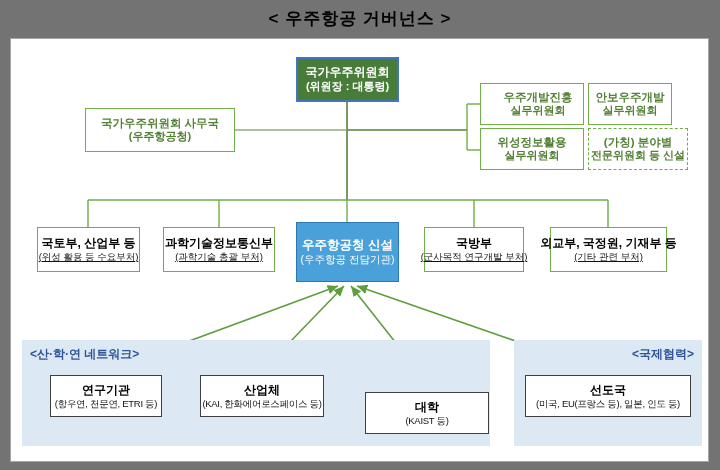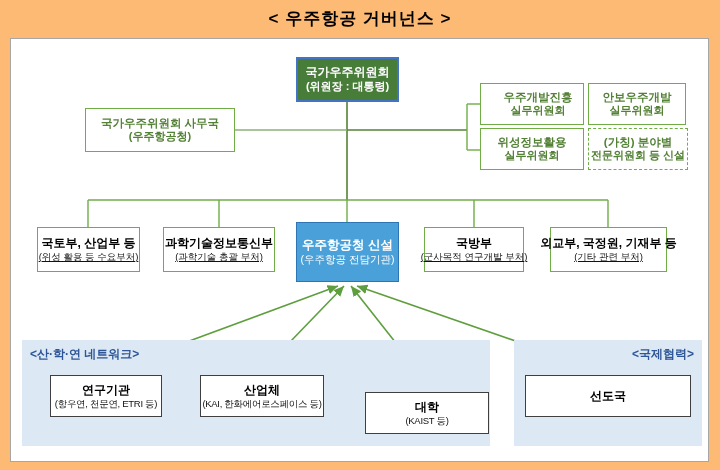--- a/index.html
+++ b/index.html
@@ -2,21 +2,21 @@
 <html style="--green-fill: #477d38; --green-border-strong: #4472c4; --green-line: #70ad47; --green-text: #538135; --blue-fill: #4aa0d8; --blue-border: #2e75b6; --panel-bg: #dce9f5; --label-blue: #2e5597; --gray-line: #7f7f7f; --frame-gray: #a6a6a6; --dark-border: #3f3f3f;"><head>
 <meta charset="utf-8">
 <style>
   :root{
     --green-fill:#477d38; --green-border-strong:#4472c4; --green-line:#70ad47;
     --green-text:#538135; --blue-fill:#4aa0d8; --blue-border:#2e75b6;
     --panel-bg:#dce9f5; --label-blue:#2e5597; --gray-line:#7f7f7f;
     --frame-gray:#a6a6a6; --dark-border:#3f3f3f;
   }
   html,body{margin:0;padding:0;background:#ffffff;}
-  .stage{position:relative;width:720px;height:470px;background:#fdba74;overflow:hidden;
+  .stage{position:relative;width:720px;height:470px;background:#737373;overflow:hidden;
          font-family:"Liberation Sans","DejaVu Sans",sans-serif;}
   .title{position:absolute;left:0;top:7px;width:720px;text-align:center;
          font-size:17px;font-weight:bold;color:#000;letter-spacing:1px;}
   .frame{position:absolute;left:10px;top:38px;width:699px;height:424px;
          border:1px solid var(--frame-gray);box-sizing:border-box;background:#fff;}
   svg.connectors{position:absolute;left:0;top:0;pointer-events:none;}
   .obox{position:absolute;box-sizing:border-box;background:#fff;
         display:flex;flex-direction:column;align-items:center;justify-content:center;
         text-align:center;line-height:1.25;white-space:nowrap;}
   .gb{border:1.5px solid var(--green-line);}
@@ -97,21 +97,21 @@
 
   <div class="obox gb" style="left:85px;top:108px;width:150px;height:44px;">
     <div class="l1">국가우주위원회 사무국</div>
     <div class="l2">(우주항공청)</div>
   </div>
 
   <div class="obox gb" style="left:480px;top:83px;width:104px;height:42px;padding-left:12px;">
     <div class="l1">우주개발진흥</div>
     <div class="l2">실무위원회</div>
   </div>
-  <div class="obox gb" style="left:588px;top:83px;width:98px;height:42px;">
+  <div class="obox gb" style="left:588px;top:83px;width:84px;height:42px;">
     <div class="l1">안보우주개발</div>
     <div class="l2">실무위원회</div>
   </div>
   <div class="obox gb" style="left:480px;top:128px;width:104px;height:42px;">
     <div class="l1">위성정보활용</div>
     <div class="l2">실무위원회</div>
   </div>
   <div class="obox gb dashed" style="left:588px;top:128px;width:100px;height:42px;">
     <div class="l1">(가칭) 분야별</div>
     <div class="l2">전문위원회 등 신설</div>
@@ -151,16 +151,17 @@
     <div class="obox bb" style="left:343px;top:35px;width:124px;height:42px;margin-top:17px;">
       <div class="l1">대학</div>
       <div class="l2">(KAIST 등)</div>
     </div>
   </div>
 
   <div class="panel" style="left:514px;top:340px;width:188px;height:106px;">
     <div class="plabel" style="right:8px;top:6px;">&lt;국제협력&gt;</div>
     <div class="obox bb" style="left:11px;top:35px;width:166px;height:42px;">
       <div class="l1">선도국</div>
+      <div class="l2">(미국, EU(프랑스 등), 일본, 인도 등)</div>
     </div>
   </div>
 
 </div>
 
 </body></html>

